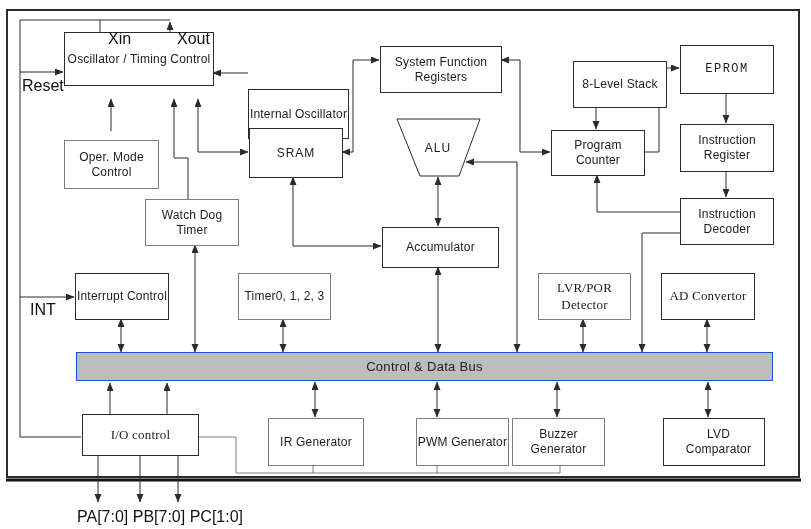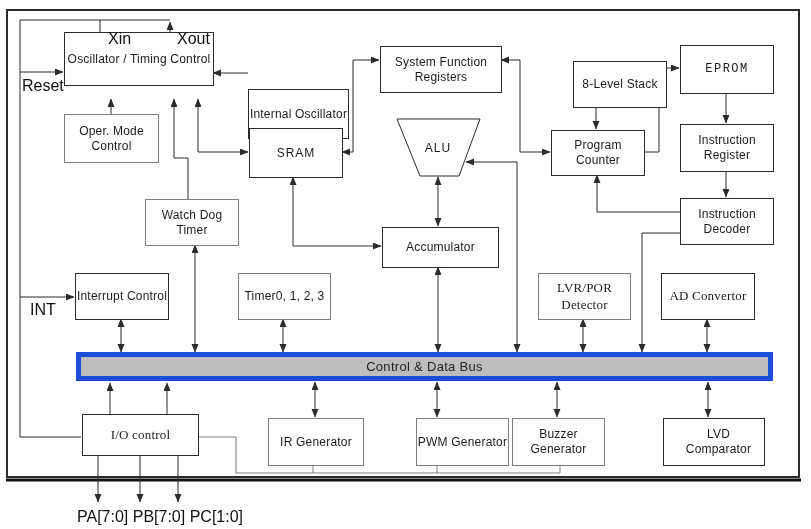--- a/index.html
+++ b/index.html
@@ -6,21 +6,21 @@
   #canvas{position:relative;width:811px;height:529px;background:#ffffff;overflow:hidden;
           font-family:"Liberation Sans",sans-serif;color:#1c1c1c;}
   #wires{position:absolute;left:0;top:0;}
   .b{position:absolute;background:#fff;border:1px solid #2b2b2b;display:flex;align-items:center;
      justify-content:center;text-align:center;font-size:12px;line-height:1.25;letter-spacing:.2px;}
   .g{border-color:#7e7e7e;}
   .serif{font-family:"Liberation Serif",serif;font-size:13px;}
   .la{justify-content:flex-start;text-align:center;padding-left:9px;}
   .alu-label{position:absolute;background:transparent;border:none;}
   #bus{position:absolute;left:76px;top:352px;width:697px;height:29px;background:#bdbdbd;
-       border:5px solid #1d4ed8;box-sizing:border-box;display:flex;align-items:center;
+       border:1px solid #1d4ed8;box-sizing:border-box;display:flex;align-items:center;
        justify-content:center;font-size:13px;color:#222;letter-spacing:.3px;}
   .pin{position:absolute;font-size:16px;color:#111;white-space:nowrap;}
 </style>
 </head>
 <body>
 
 <div id="canvas">
 
   <svg id="wires" width="811" height="529" viewBox="0 0 811 529">
     <defs>
@@ -84,21 +84,21 @@
     </g>
 
     <polygon points="397,119 480,119 459,176 420,176" fill="#ffffff" stroke="#2b2b2b"></polygon>
   </svg>
 
   <div class="b" style="left:64px;top:32px;width:148px;height:52px;">Oscillator / Timing Control</div>
   <div class="b" style="left:248px;top:49px;width:99px;height:48px;margin-top:40px;">Internal Oscillator</div>
   <div class="b" style="left:380px;top:46px;width:120px;height:45px;">System Function Registers</div>
   <div class="b" style="left:573px;top:46px;width:92px;height:45px;margin-top:15px;">8-Level Stack</div>
   <div class="b" style="left:680px;top:45px;width:92px;height:47px;letter-spacing:1.5px;font-family:Liberation Mono, monospace;">EPROM</div>
-  <div class="b g" style="left:64px;top:114px;width:93px;height:47px;text-align:center;">Oper. Mode Control</div>
+  <div class="b g" style="left:64px;top:140px;width:93px;height:47px;text-align:center;">Oper. Mode Control</div>
   <div class="b" style="left:249px;top:128px;width:92px;height:48px;letter-spacing:1px;">SRAM</div>
   <div class="b" style="left:551px;top:130px;width:92px;height:44px;">Program Counter</div>
   <div class="b" style="left:680px;top:124px;width:92px;height:46px;">Instruction Register</div>
   <div class="b g" style="left:145px;top:199px;width:92px;height:45px;">Watch Dog Timer</div>
   <div class="b" style="left:680px;top:198px;width:92px;height:45px;">Instruction Decoder</div>
   <div class="b alu-label" style="left:408px;top:138px;width:60px;height:20px;letter-spacing:1px;">ALU</div>
   <div class="b" style="left:382px;top:227px;width:115px;height:39px;">Accumulator</div>
   <div class="b" style="left:75px;top:273px;width:92px;height:45px;">Interrupt Control</div>
   <div class="b g" style="left:238px;top:273px;width:91px;height:45px;">Timer0, 1, 2, 3</div>
   <div class="b g serif" style="left:538px;top:273px;width:91px;height:45px;">LVR/POR Detector</div>

